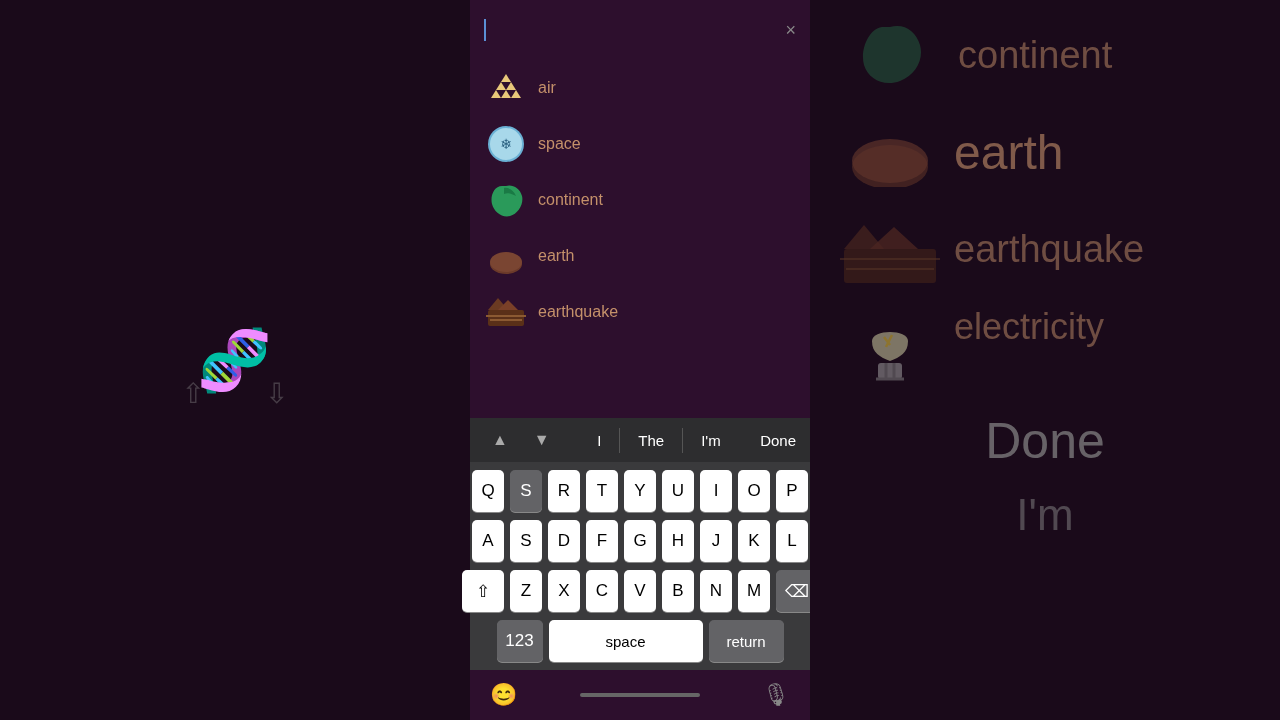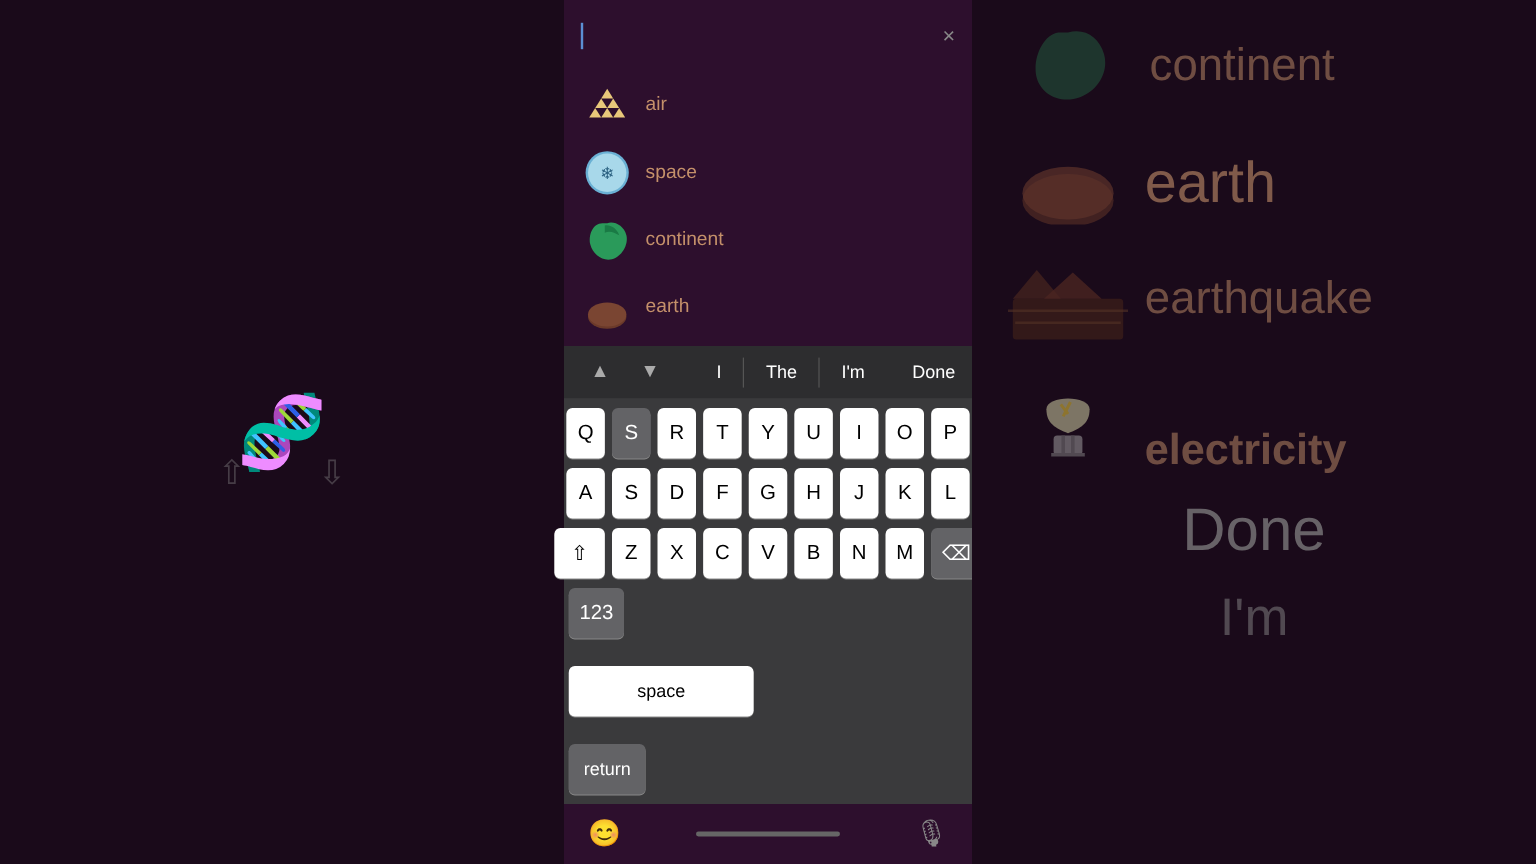--- a/index.html
+++ b/index.html
@@ -198,41 +198,40 @@
 
     .key.backspace {
       background: #636366;
       color: #fff;
       width: 42px;
     }
 
     .bottom-row {
       display: flex;
       justify-content: center;
-      gap: 23px;
+      gap: 6px;
       margin-bottom: 4px;
-      flex-direction: column;
     }
 
     .key.num {
       background: #636366;
       color: #fff;
       width: 46px;
     }
 
     .key.space {
       background: #fff;
       width: 154px;
       font-size: 15px;
     }
 
     .key.return {
       background: #636366;
       color: #fff;
-      width: 64px;
+      width: 75px;
       font-size: 15px;
     }
 
     .bottom-bar {
       background: #2d0f2d;
       height: 50px;
       display: flex;
       align-items: center;
       justify-content: space-between;
       padding: 0 20px;
@@ -459,21 +458,21 @@
         <rect x="4" y="40" width="92" height="34" rx="3" fill="#5a3018" opacity="0.8"></rect>
         <polygon points="4,40 24,16 44,40" fill="#6b3a22" opacity="0.8"></polygon>
         <polygon points="30,40 54,18 78,40" fill="#7a4028" opacity="0.8"></polygon>
         <line x1="0" y1="50" x2="100" y2="50" stroke="#8b5a32" stroke-width="2" opacity="0.6"></line>
         <line x1="6" y1="60" x2="94" y2="60" stroke="#8b5a32" stroke-width="2" opacity="0.6"></line>
       </svg>
     </div>
     <span style="font-size: 38px; color: #c4906a; opacity: 0.5; margin-left: 4px;">earthquake</span>
   </div>
 
-  <div style="display: flex; align-items: flex-end; width: 100%; padding: 6px 0; font-weight: bold;">
+  <div style="display: flex; align-items: flex-start; width: 100%; padding: 6px 0;">
     <div style="width: 120px; height: 90px; display: flex; align-items: center; justify-content: center; opacity: 0.5;">
       <svg width="80" height="80" viewBox="0 0 80 80">
         <rect x="28" y="52" width="24" height="16" rx="3" fill="#aaa"></rect>
         <path d="M22 30 C22 18 58 18 58 30 C58 42 50 46 40 50 C30 46 22 42 22 30 Z" fill="#e0e0b0"></path>
         <line x1="36" y1="52" x2="36" y2="68" stroke="#888" stroke-width="3"></line>
         <line x1="44" y1="52" x2="44" y2="68" stroke="#888" stroke-width="3"></line>
         <line x1="26" y1="68" x2="54" y2="68" stroke="#888" stroke-width="3"></line>
         <line x1="34" y1="26" x2="40" y2="34" stroke="#ffdd44" stroke-width="2.5"></line>
         <line x1="42" y1="24" x2="36" y2="36" stroke="#ffdd44" stroke-width="2.5"></line>
       </svg>

